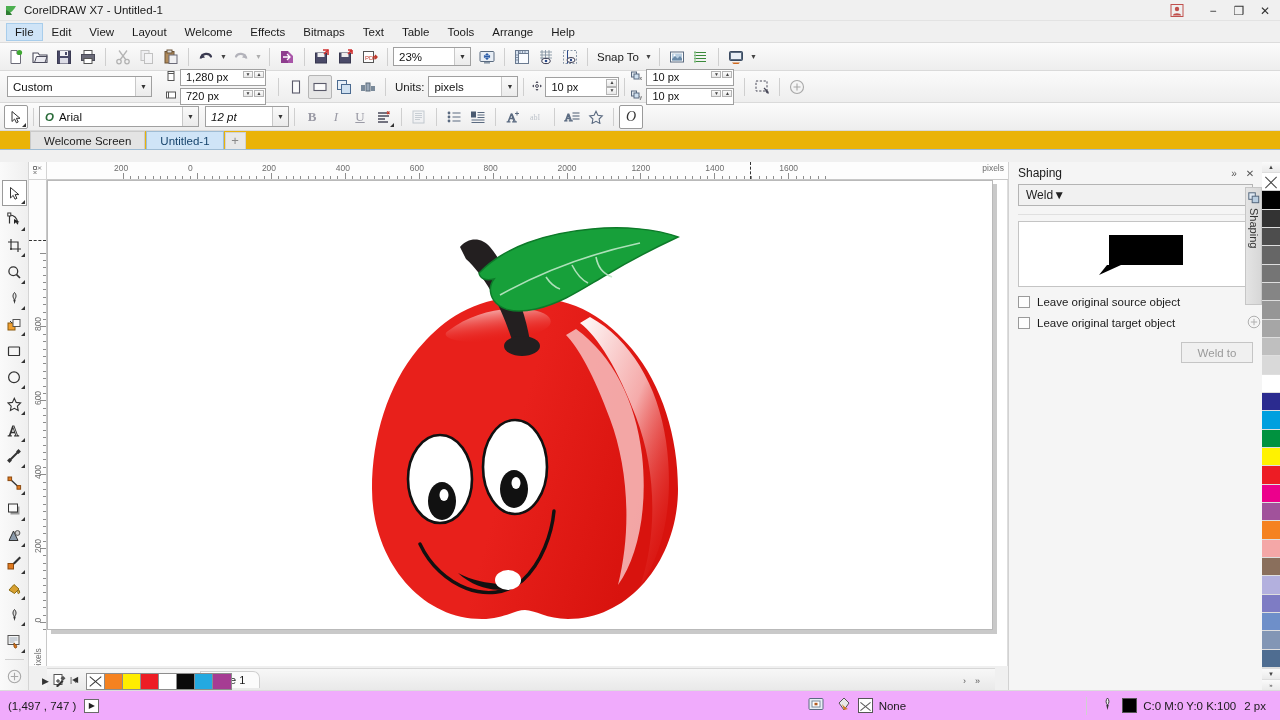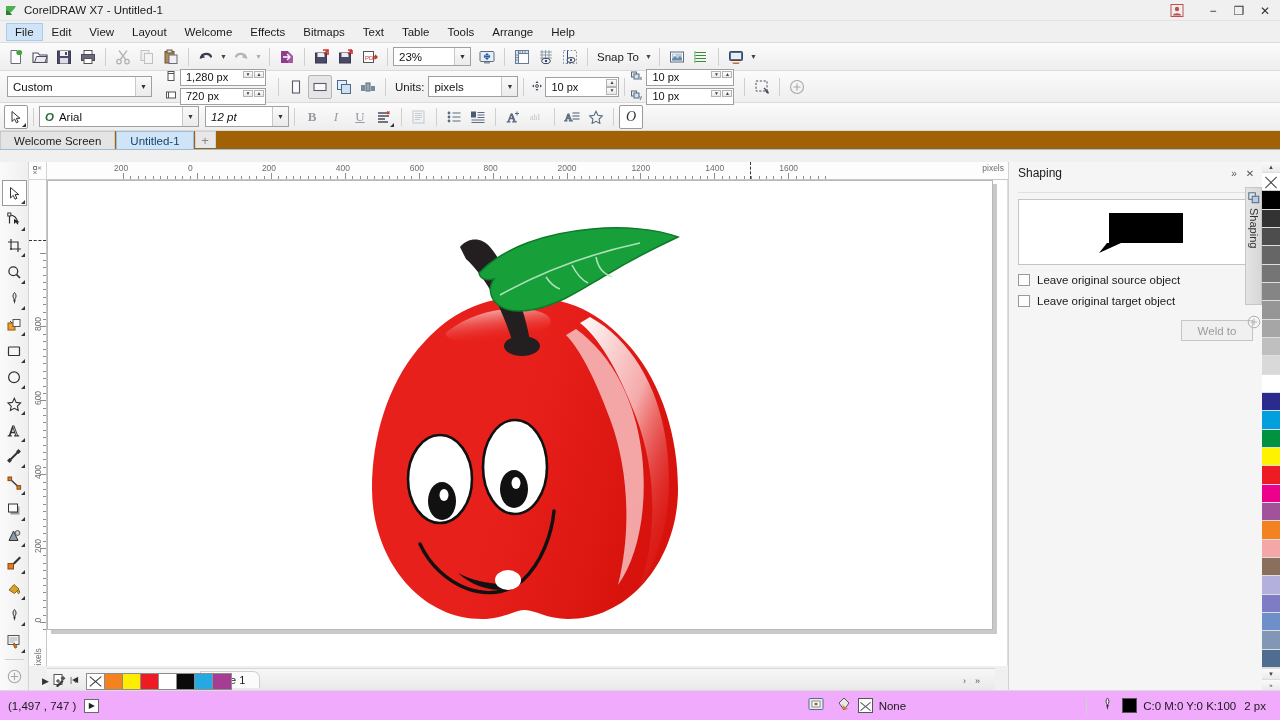--- a/index.html
+++ b/index.html
@@ -60,22 +60,22 @@
   }
   .spin-btns { position:absolute; right:1px; top:1px; display:flex; gap:1px; }
   .spin-b { width:10px; height:7px; background:linear-gradient(to bottom,#fcfcfc,#e8e8e8);
             border:1px solid #b4b4b4; display:flex; align-items:center; justify-content:center;
             font-size:5px; color:#444; line-height:1; }
   .spin-pair { display:flex; flex-direction:column; gap:2px; }
   .sp-row { display:flex; align-items:center; gap:3px; }
   .sp-ico { font-size:9px; color:#333; width:13px; text-align:center; }
 
   
-  .tabsrow { height:19px; background:#a16207; display:flex; align-items:flex-start;
-             border-bottom:1px solid #9fbcd4; }
+  .tabsrow { height:19px; background:#eab308; display:flex; align-items:center;
+             border-bottom:1px solid #9fbcd4; padding-left:30px; }
   .doctab { height:18px; padding:0 13px; display:flex; align-items:center; font-size:11.5px;
             background:#e4e4e4; border:1px solid #cacaca; border-bottom:none; margin-right:1px; color:#222; }
   .doctab.active { background:#cfe4f7; border-color:#9fbcd4; color:#16436b; }
   .tab-plus { width:21px; height:17px; display:flex; align-items:center; justify-content:center;
               color:#888; font-size:13px; background:#e8e8e8; border:1px solid #d2d2d2; border-bottom:none; }
 
   
   .main { position:absolute; left:0; top:162px; right:0; bottom:30px; }
 
   .toolbox {
@@ -1082,20 +1082,24 @@
       <span class="pagetab">Page 1</span>
     </div>
 
     <div class="docker">
       <div class="docker-head">
         <span class="docker-title">Shaping</span>
         <span class="dh-btn">»</span>
         <span class="dh-btn">✕</span>
       </div>
       <div class="docker-body">
+        <div class="shape-combo">
+          <span>Weld</span>
+          <span class="cb-arrow">▼</span>
+        </div>
         <div class="docker-sep"></div>
         <div class="preview-box">
           <svg width="110" height="46" viewBox="0 0 110 46">
             <path d="M28 4 H102 V34 H40 L18 44 L26 34 H28 Z" fill="#000"></path>
           </svg>
         </div>
         <div class="cbrow">
           <span class="cbox"></span>
           <span class="cblabel">Leave original source object</span>
         </div>

